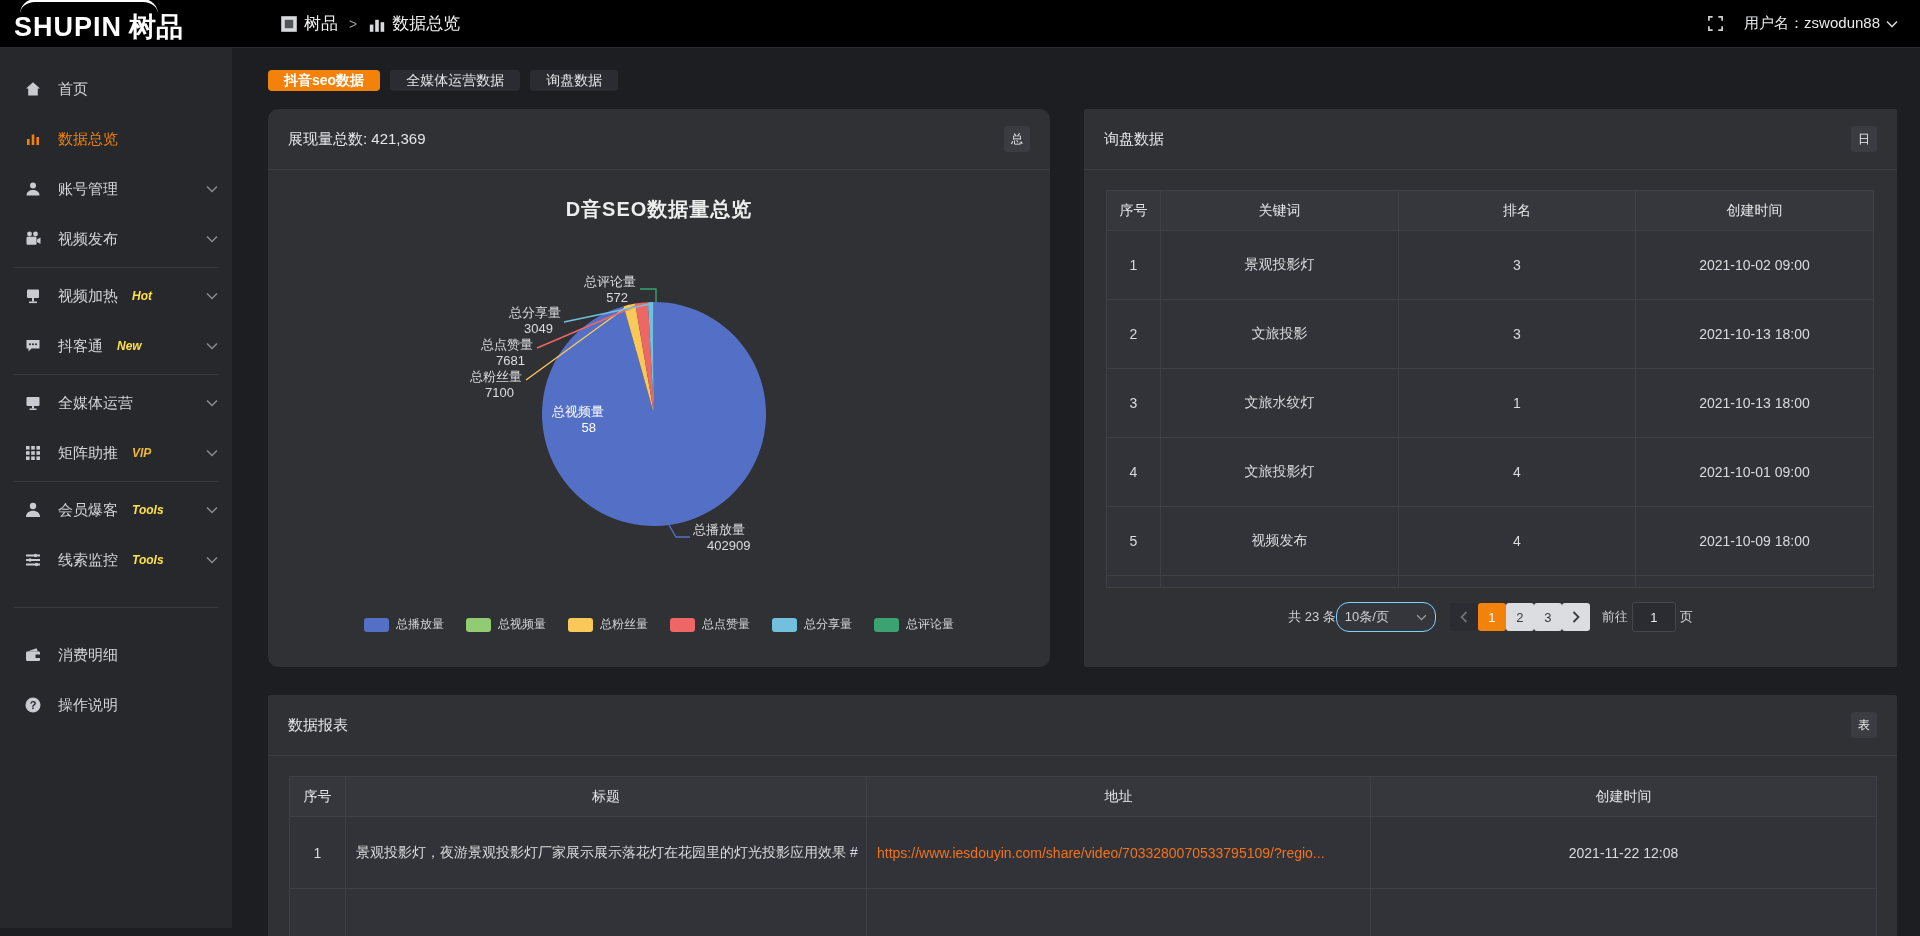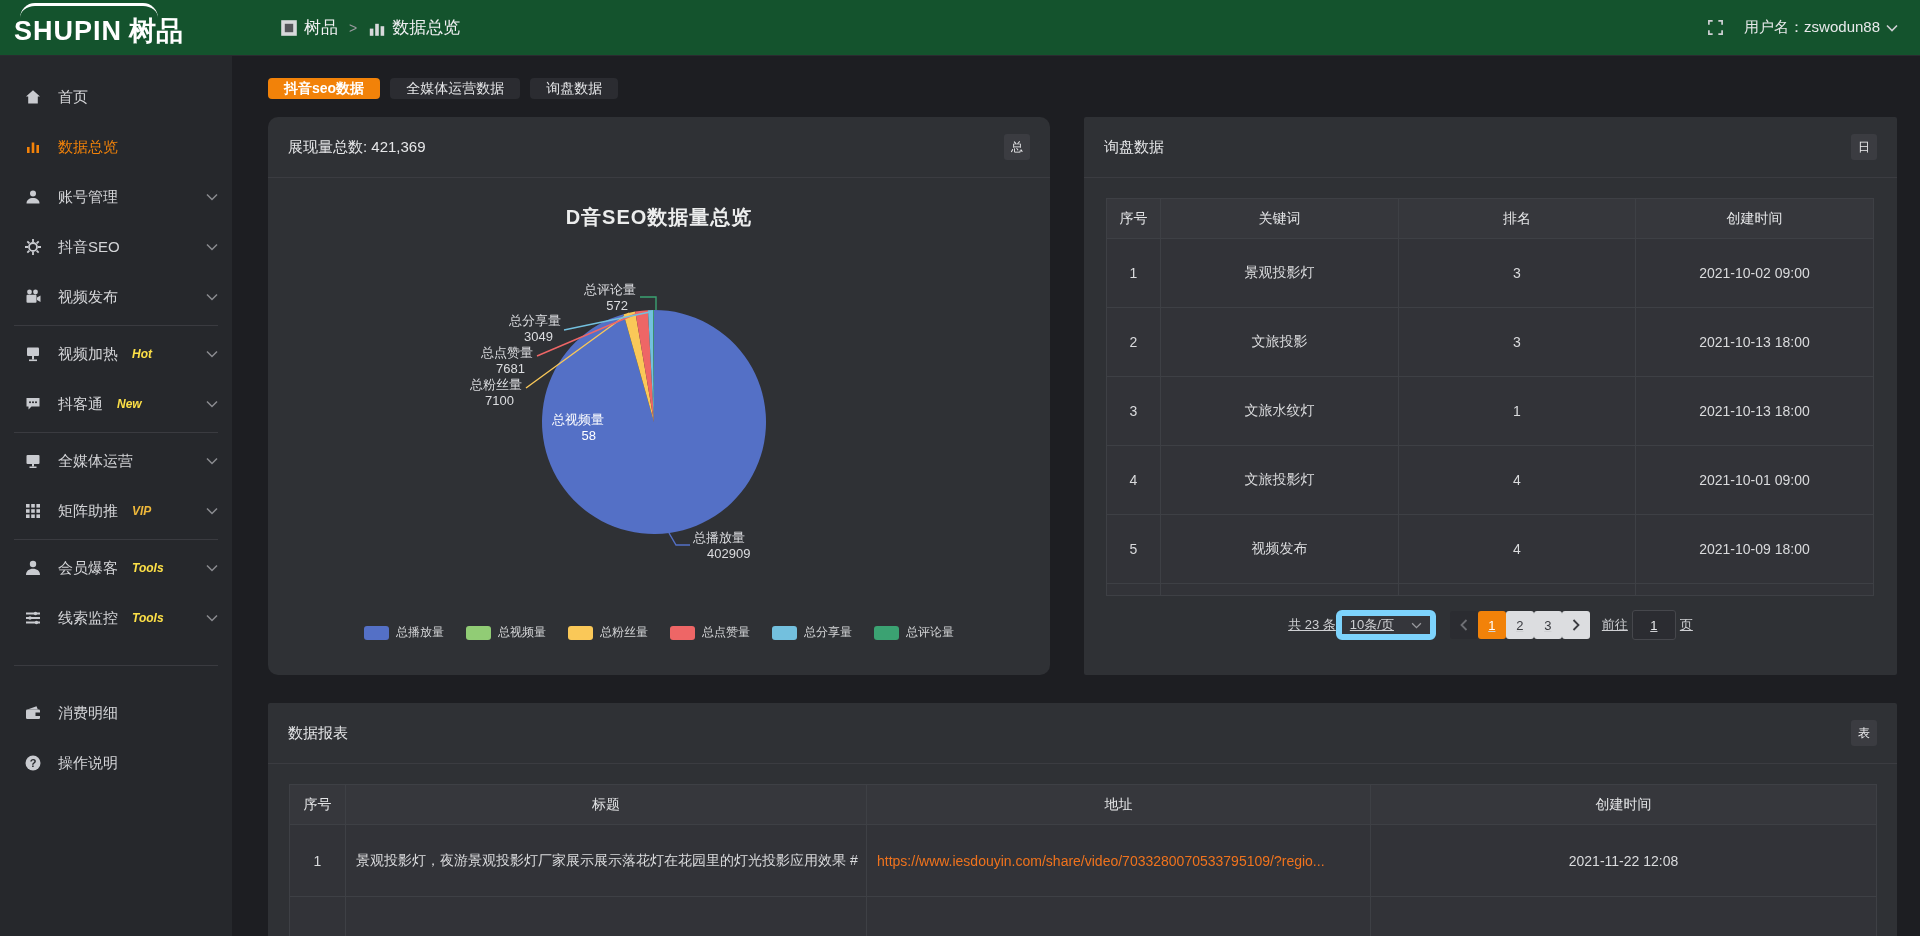--- a/index.html
+++ b/index.html
@@ -1,20 +1,20 @@
 <!DOCTYPE html>
 <html><head>
 <meta charset="utf-8">
 <style>
   * { margin:0; padding:0; box-sizing:border-box; }
   html,body { width:1920px; height:936px; overflow:hidden; background:#1d1e22;
     font-family:"Liberation Sans","DejaVu Sans",sans-serif; color:#dcdde0; }
 
   
-  .topbar { position:relative; height:56px; background:#14532d; display:flex; align-items:center;
+  .topbar { position:relative; height:48px; background:#000000; display:flex; align-items:center;
     border-bottom:1px solid #2a2b30; }
   .logo { width:232px; padding-left:14px; display:flex; align-items:flex-end; position:relative; height:56px; }
   .logo-arc { position:absolute; top:3px; left:20px; width:138px; height:15px;
     border-top:3px solid #ffffff; border-radius:70px 70px 0 0; }
   .logo-text { font-size:27px; font-weight:bold; color:#ffffff; letter-spacing:1px; line-height:50px; }
   .logo-cn { font-size:27px; font-weight:bold; color:#ffffff; margin-left:7px; line-height:50px; }
   .breadcrumb { display:flex; align-items:center; gap:9px; padding-left:48px; font-size:17px; color:#f0f0f2; }
   .crumb { display:flex; align-items:center; gap:6px; cursor:pointer; }
   .crumb-sep { color:#9a9b9f; font-size:14px; margin:0 2px; }
   .topbar-right { margin-left:auto; display:flex; gap:20px; padding-right:22px; }
@@ -73,23 +73,23 @@
   td { background:#323338; color:#dadbdd; font-size:14px; text-align:center; }
 
   .rank-body { padding:20px 22px 0; }
   .rank-table { width:767px; }
   .rank-table th { height:40px; text-align:center; }
   .rank-table td { height:69px; }
   .rank-table tr.sliver td { height:12px; }
 
   
   .pager { display:flex; align-items:center; justify-content:center; margin-top:14px;
-    font-size:13px; color:#cfd0d3;text-decoration:underline; }
+    font-size:13px; color:#cfd0d3; }
   .pager-select { display:flex; align-items:center; justify-content:space-between; width:100px; height:30px;
-    background:#35363b; border:6px solid #7dd3fc; border-radius:6px; padding:0 8px; cursor:pointer;
+    background:#35363b; border:1px solid #7dd3fc; border-radius:13px; padding:0 8px; cursor:pointer;
     margin-right:14px; }
   .page-btn { min-width:28px; height:28px; border:none; border-radius:3px; font-size:13px; cursor:pointer;
     display:flex; align-items:center; justify-content:center; }
   .page-btn.light { background:#dcdde0; color:#3a3b40; }
   .page-btn.dark { background:#2b2c31; color:#6e6f74; }
   .page-btn.active { background:#f28209; color:#ffffff; }
   .goto-input { width:44px; height:30px; background:#2b2c31; border:1px solid #46474c; border-radius:3px;
     color:#e8e9eb; text-align:center; font-size:13px; margin:0 4px; }
   .pager .label { margin-left:12px; }
 
@@ -161,30 +161,20 @@
           <rect x="12.4" y="7" width="2.6" height="8"></rect>
         </svg>
       <span class="lbl">数据总览</span>
     </div>
     <div class="side-item">
       <svg class="sicon" viewBox="0 0 18 18" fill="#c9cbd0">
           <circle cx="9" cy="5.5" r="3"></circle>
           <path d="M2.5 15.5 C2.5 11.9 5.4 10 9 10 C12.6 10 15.5 11.9 15.5 15.5 Z"></path>
         </svg>
       <span class="lbl">账号管理</span>
-      <svg class="chev" width="12" height="8" viewBox="0 0 12 8" fill="none" stroke="#8a8b90" stroke-width="1.5">
-          <path d="M1 1.5 L6 6.5 L11 1.5"></path>
-        </svg>
-    </div>
-    <div class="side-item">
-      <svg class="sicon" viewBox="0 0 18 18" fill="none" stroke="#c9cbd0" stroke-width="1.8">
-          <circle cx="9" cy="9" r="4"></circle>
-          <path d="M9 1 V4 M9 14 V17 M1 9 H4 M14 9 H17 M3.3 3.3 L5.4 5.4 M12.6 12.6 L14.7 14.7 M14.7 3.3 L12.6 5.4 M5.4 12.6 L3.3 14.7"></path>
-        </svg>
-      <span class="lbl">抖音SEO</span>
       <svg class="chev" width="12" height="8" viewBox="0 0 12 8" fill="none" stroke="#8a8b90" stroke-width="1.5">
           <path d="M1 1.5 L6 6.5 L11 1.5"></path>
         </svg>
     </div>
     <div class="side-item">
       <svg class="sicon" viewBox="0 0 18 18" fill="#c9cbd0">
           <circle cx="5.5" cy="4" r="2.4"></circle>
           <circle cx="11.5" cy="4" r="2.4"></circle>
           <rect x="2.5" y="6.8" width="10" height="8" rx="1"></rect>
           <path d="M13 9.5 L16.5 7.4 V14 L13 11.9 Z"></path>

